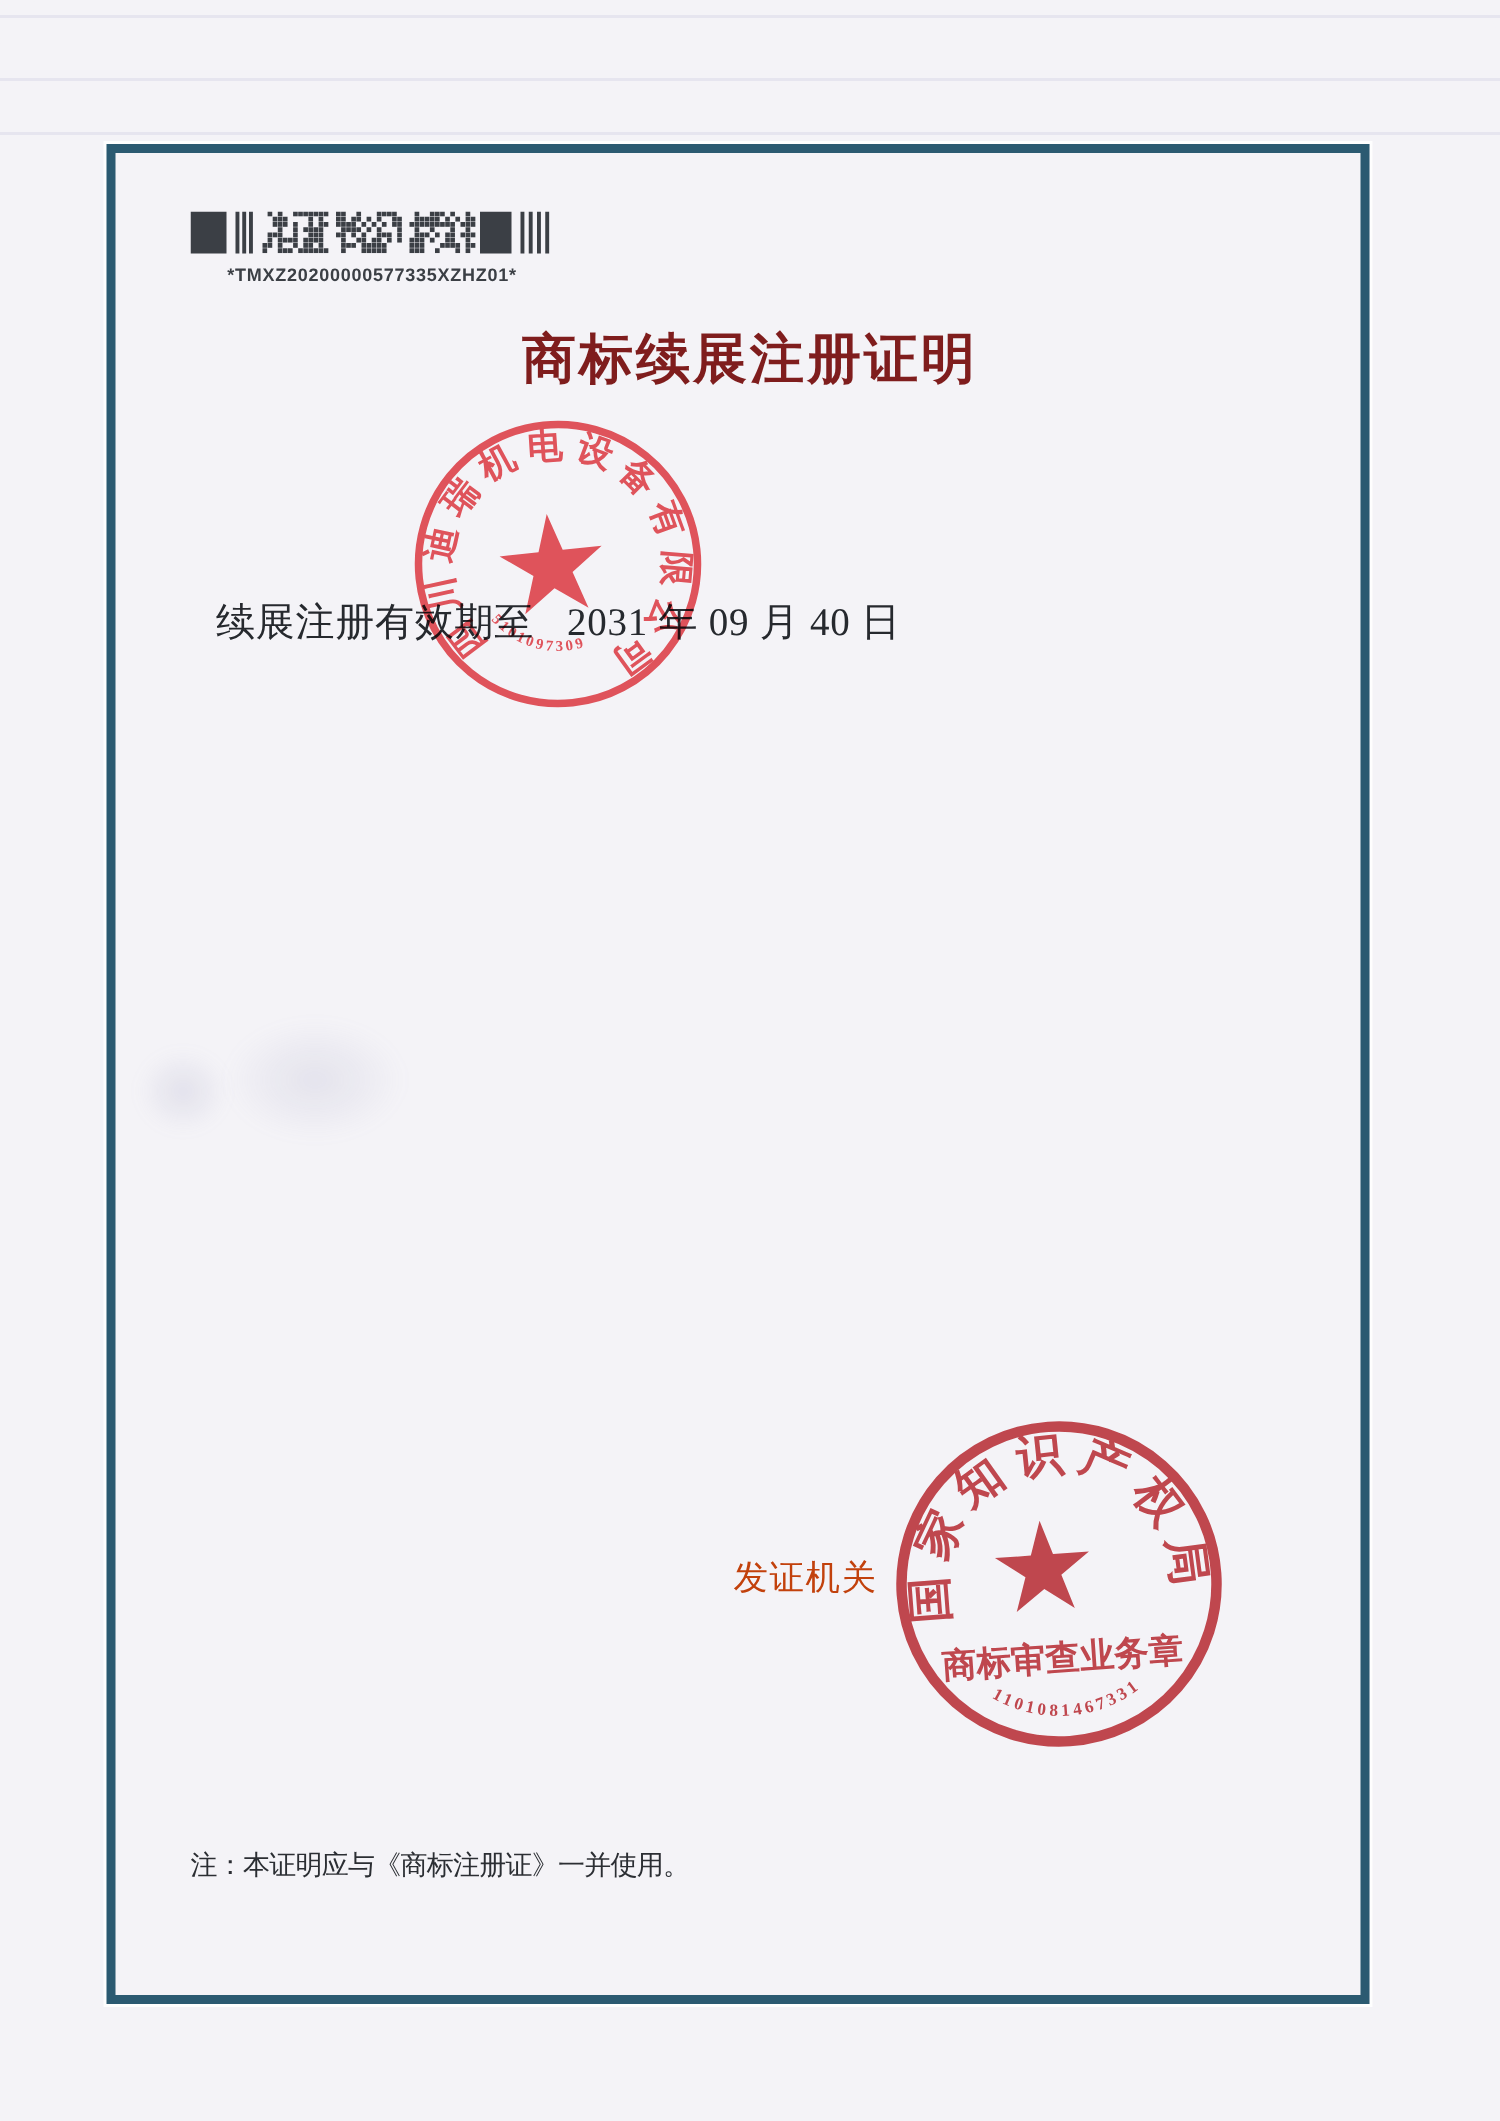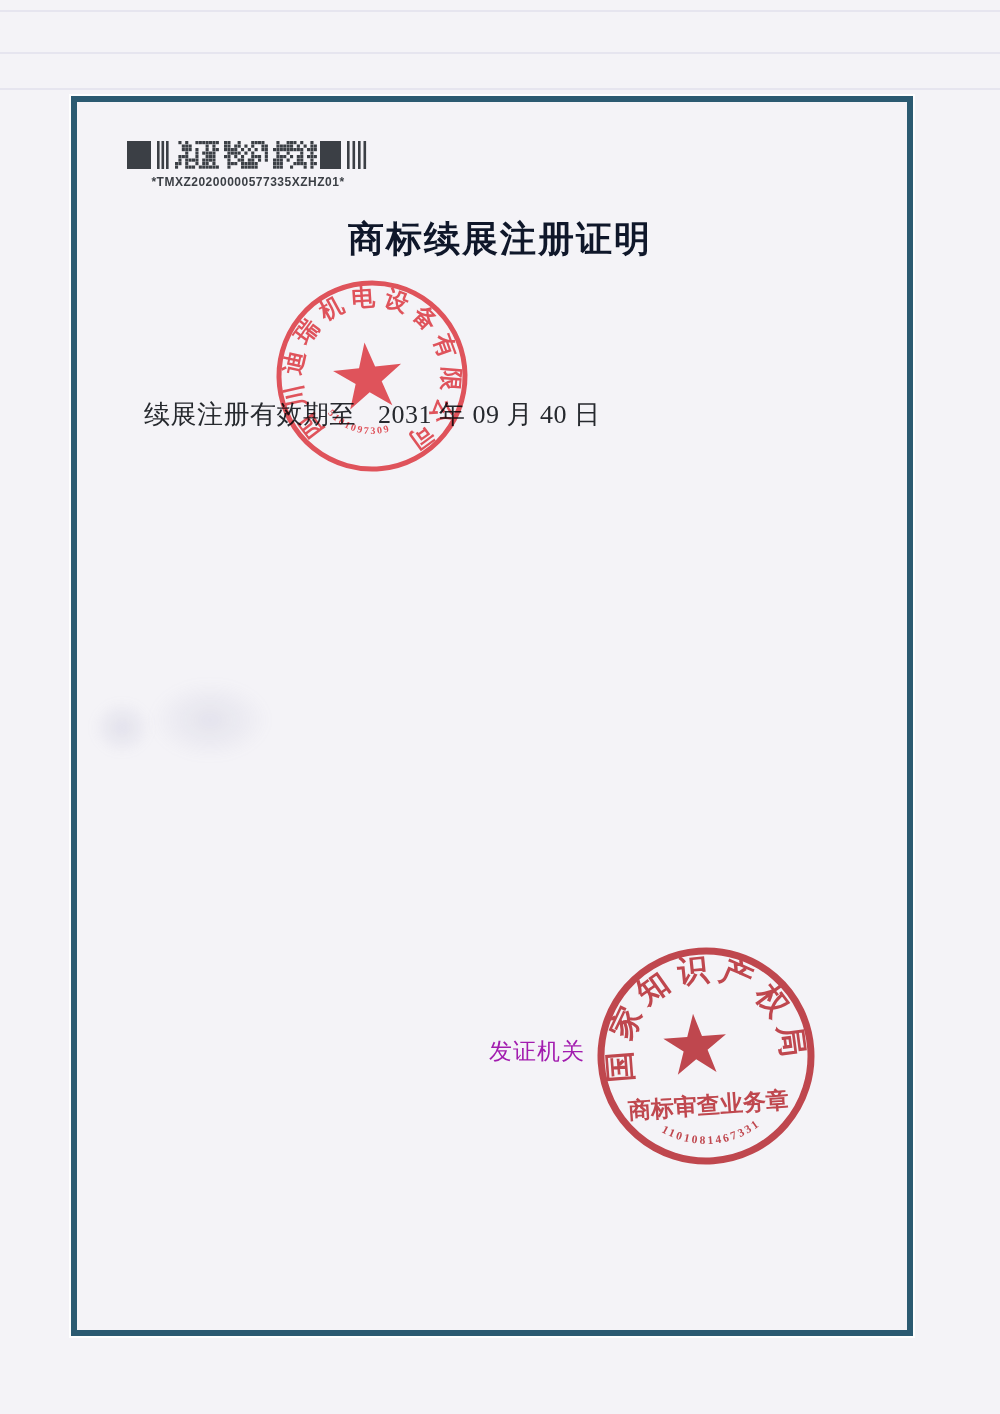--- a/index.html
+++ b/index.html
@@ -17,27 +17,27 @@
     box-shadow:0 0 0 2px rgba(255,255,255,.85);
   }
   .barcode-wrap{position:absolute;left:127px;top:141px;width:242px;text-align:center;}
   .barcode-text{
     display:block;margin-top:1px;
     font-family:"Liberation Sans","DejaVu Sans",sans-serif;
     font-weight:bold;font-size:12px;letter-spacing:.5px;color:#3b3f45;white-space:nowrap;
   }
   .title{
     position:absolute;left:0;top:215px;width:1000px;text-align:center;
-    font-size:36px;font-weight:bold;letter-spacing:2px;color:#0f172a;
+    font-size:36px;font-weight:bold;letter-spacing:2px;color:#7f1d1d;
   }
   .bodyline{position:absolute;left:144px;color:#26292e;font-size:26px;white-space:nowrap;letter-spacing:.5px;}
   .line1{top:319px;}
   .line2{top:397px;}
   .validity-value{margin-left:22px;}
-  .issuer{position:absolute;left:489px;top:1036px;font-size:23px;color:#a21caf;letter-spacing:1px;white-space:nowrap;}
+  .issuer{position:absolute;left:489px;top:1036px;font-size:23px;color:#c2410c;letter-spacing:1px;white-space:nowrap;}
   .note{position:absolute;left:127px;top:1231px;font-size:18px;color:#2b2e33;letter-spacing:-0.5px;white-space:nowrap;}
   .stamp{position:absolute;mix-blend-mode:multiply;opacity:.92;}
   .stamp-company{left:267px;top:271px;width:210px;height:210px;color:var(--seal-company,#e84850);transform:rotate(-6deg);}
   .stamp-office{left:586px;top:936px;width:240px;height:240px;color:var(--seal-office,#c43a41);transform:rotate(-4deg);}
   .sstroke{stroke:currentColor;fill:none;}
   .sfill{fill:currentColor;}
   .stamp text{font-family:"Liberation Serif","DejaVu Serif",serif;fill:currentColor;}
   .smudge{position:absolute;border-radius:50%;filter:blur(5px);pointer-events:none;}
   .smudge.a{left:150px;top:680px;width:120px;height:80px;background:radial-gradient(closest-side,rgba(130,130,175,.14),rgba(130,130,175,0));}
   .smudge.b{left:92px;top:700px;width:60px;height:55px;background:radial-gradient(closest-side,rgba(130,130,175,.16),rgba(130,130,175,0));}
@@ -286,14 +286,15 @@
     <text font-size="31" font-weight="bold" letter-spacing="8">
       <textPath href="#officeArc" startOffset="0">国家知识产权局</textPath>
     </text>
     <polygon class="sfill" transform="translate(-10,-10)" points="0,-33 7.4,-10.2 31.4,-10.2 12,3.9 19.4,26.7 0,12.6 -19.4,26.7 -12,3.9 -31.4,-10.2 -7.4,-10.2"></polygon>
     <text y="57" x="-1" text-anchor="middle" font-size="23" font-weight="bold" letter-spacing="0">商标审查业务章</text>
     <text font-size="11.5" font-weight="bold" letter-spacing="2.5" text-anchor="middle" font-family="Liberation Sans, DejaVu Sans, sans-serif">
       <textPath href="#officeNumArc" startOffset="50%">1101081467331</textPath>
     </text>
   </svg>
 
+  <div class="note">注：本证明应与《商标注册证》一并使用。</div>
 
 </div>
 
 </body></html>

